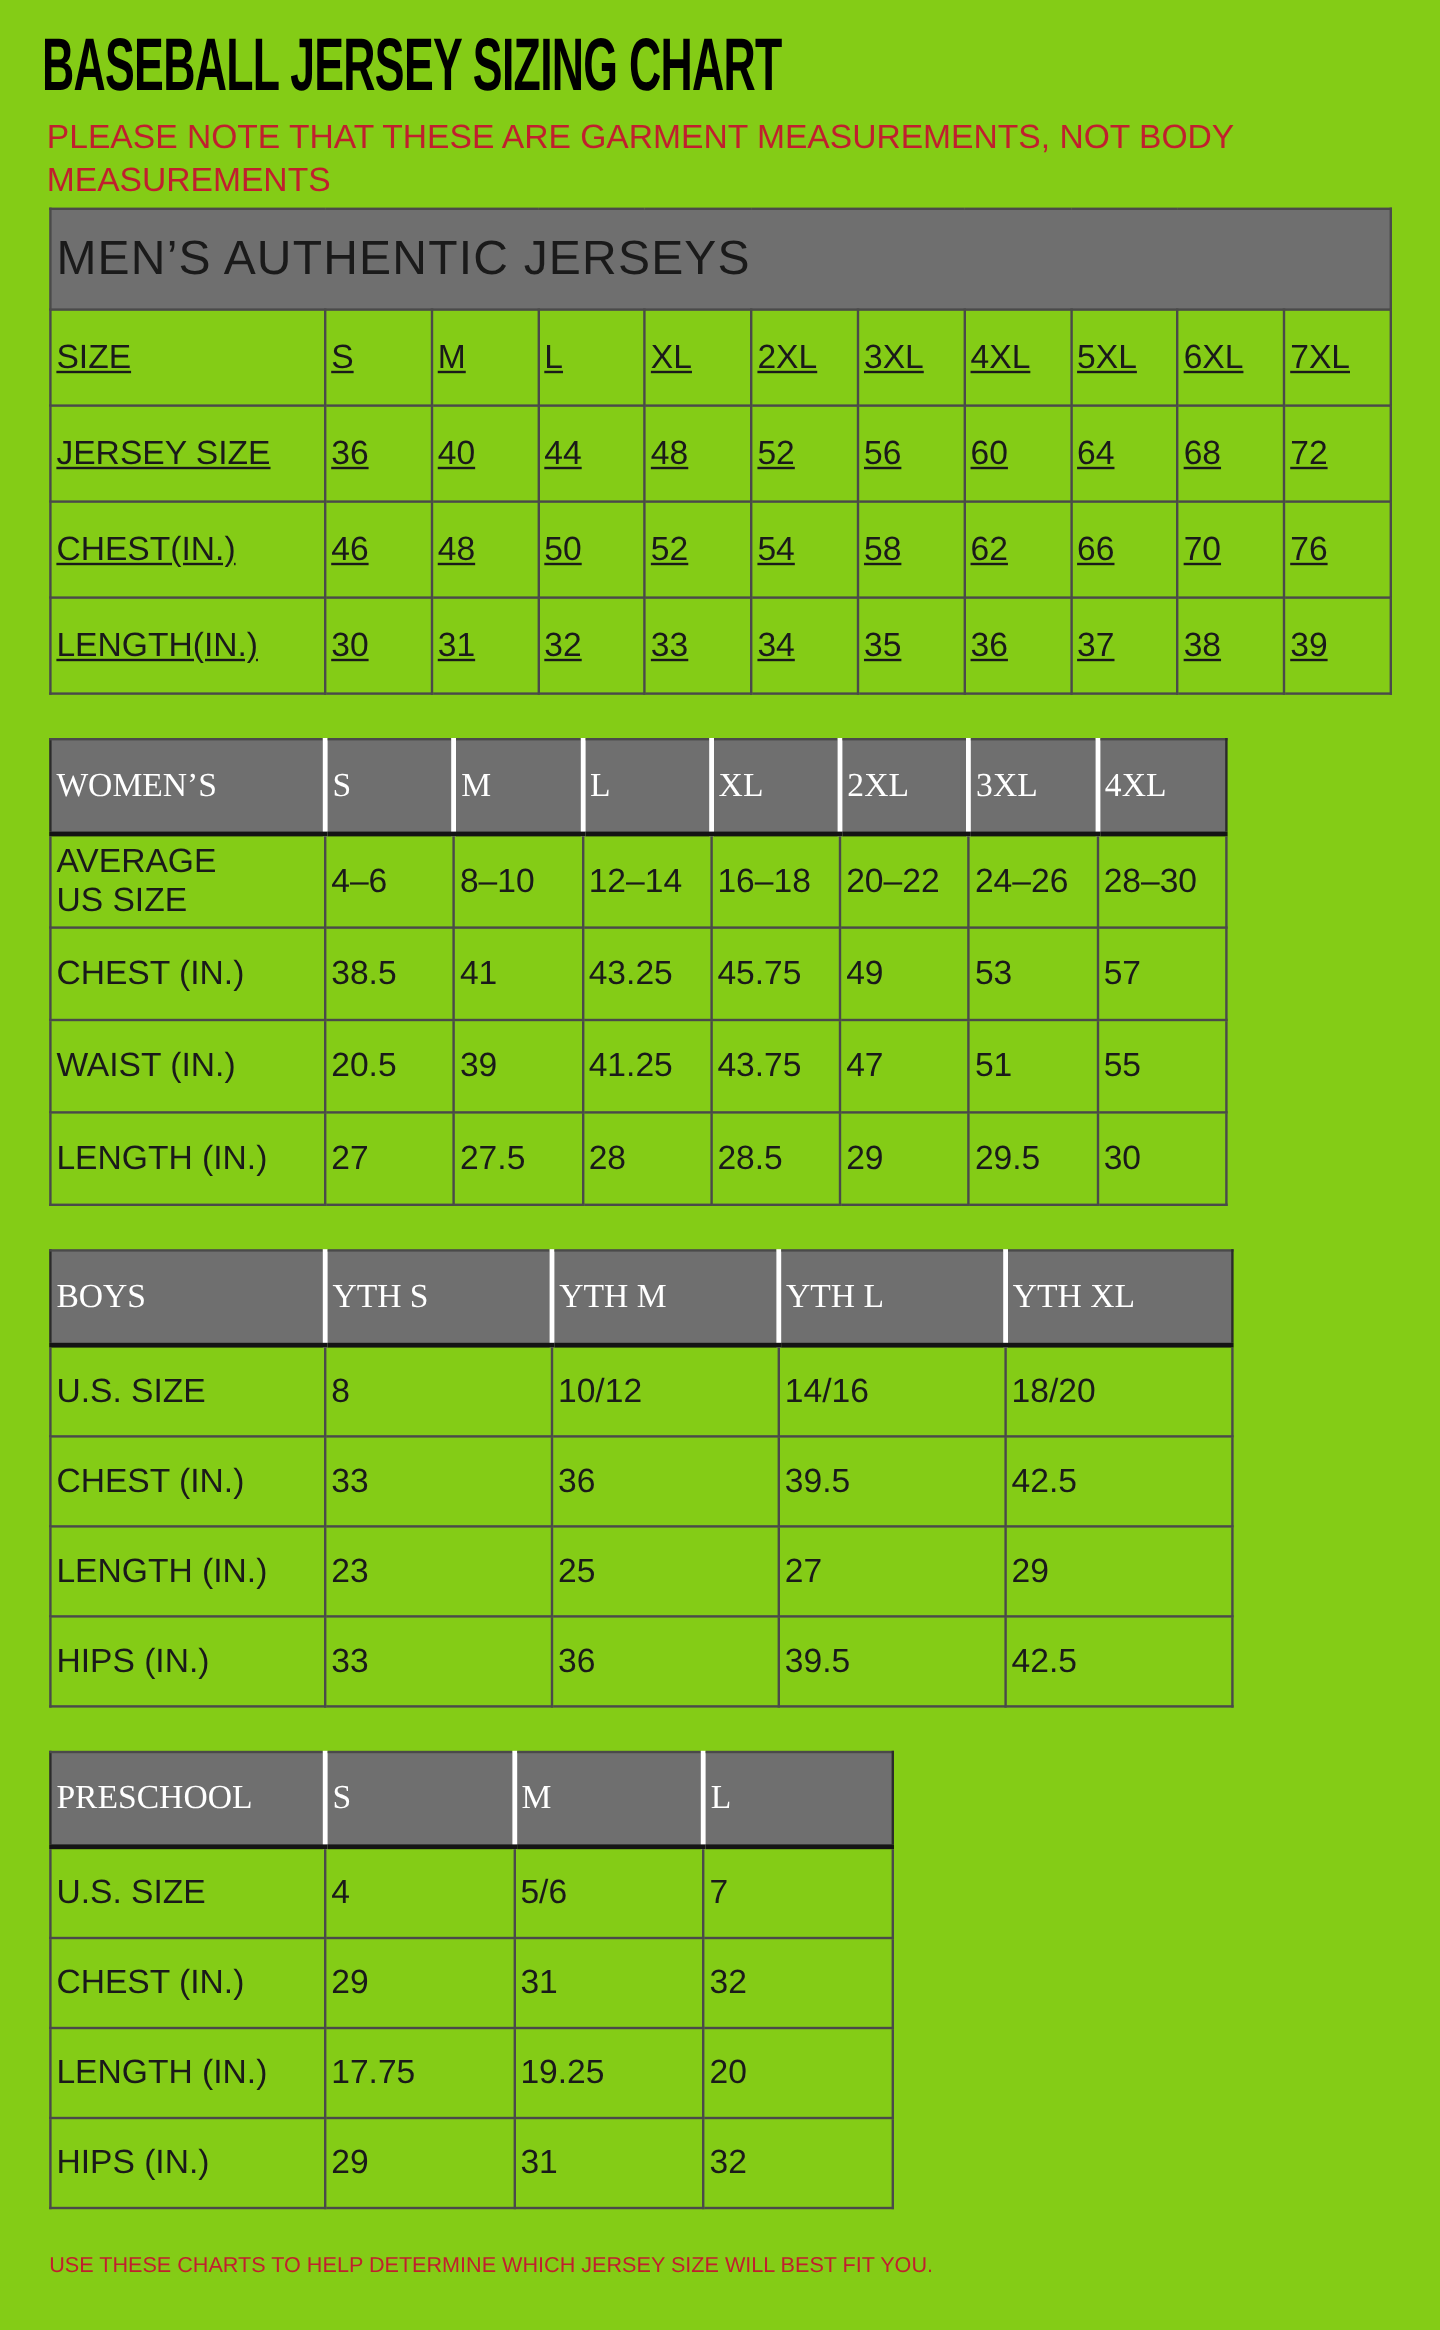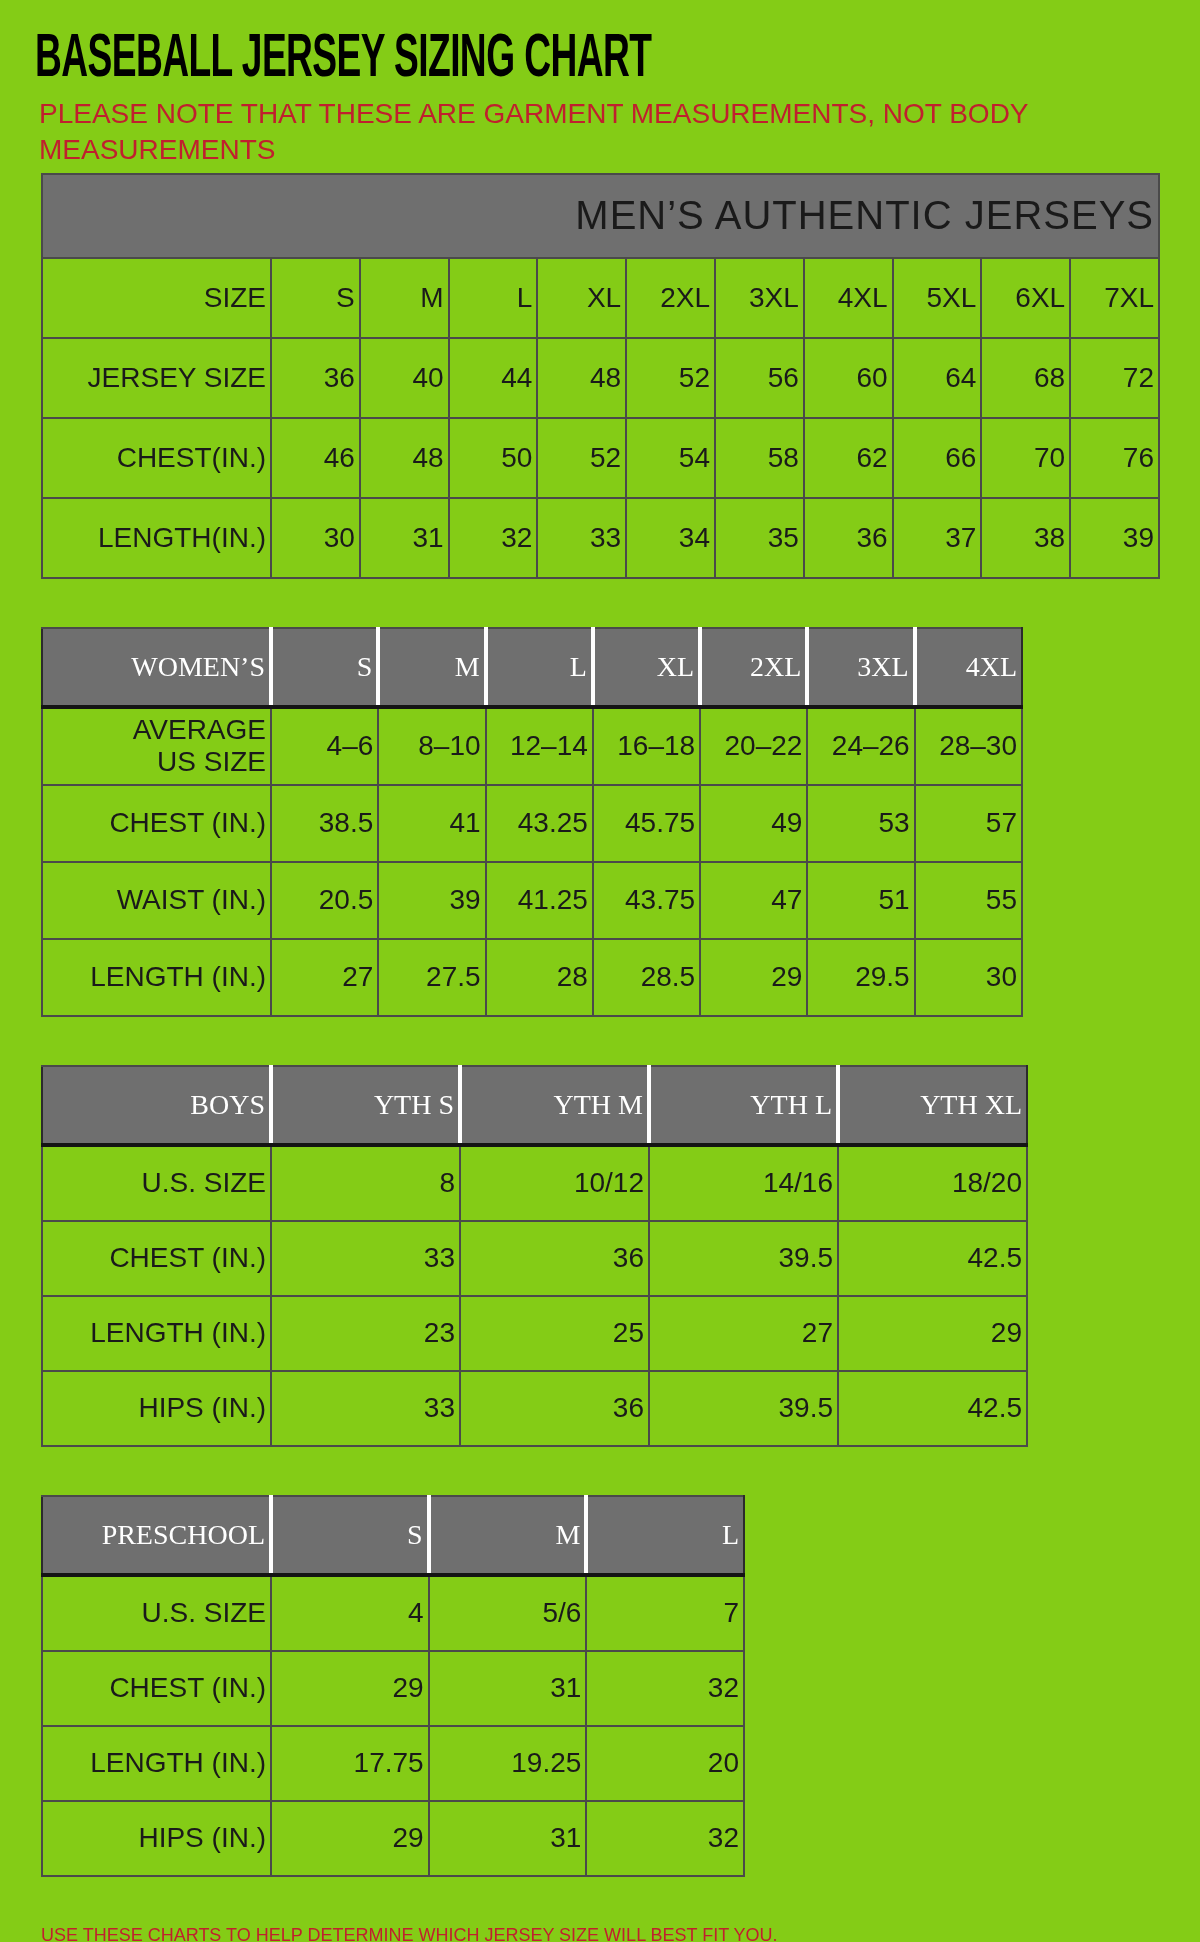--- a/index.html
+++ b/index.html
@@ -30,40 +30,40 @@
   .note {
     margin: 4px;
     max-width: 1080px;
     font-size: 28px;
     line-height: 1.3;
     color: var(--accent-red, #c0202e);
   }
   table.sizing-table {
     border-collapse: collapse;
     table-layout: fixed;
-    margin: 0 0 48px 6px;
-    text-align: right;
+    margin: 0 0 36px 6px;
+    text-align: left;
     font-size: 28px;
     border: 2px solid #2b2b2b;
   }
   table.sizing-table th,
   table.sizing-table td {
     border: 2px solid #4a4a4a;
     font-weight: 400;
     padding: 0 4px;
     vertical-align: middle;
     color: #1a1a1a;
   }
   .t-mens  { width: 1119px; margin-top: 24px; }
   .t-womens{ width: 982px; }
   .t-boys  { width: 987px; }
   .t-preschool { width: 704px; }
   col.c-label { width: 229px; }
 
-  .t-mens td, .t-mens th.label-cell { height: 78px; }
+  .t-mens td, .t-mens th.label-cell { height: 78px; text-decoration: underline; }
   .t-womens td, .t-womens th.label-cell { height: 75px; }
   .t-boys td, .t-boys th.label-cell { height: 73px; }
   .t-preschool td, .t-preschool th.label-cell { height: 73px; }
 
   th.banner {
     background: var(--header-gray, #6f6f6f);
     color: #ffffff;
     font-size: 40px;
     height: 82px;
     letter-spacing: 1px;

